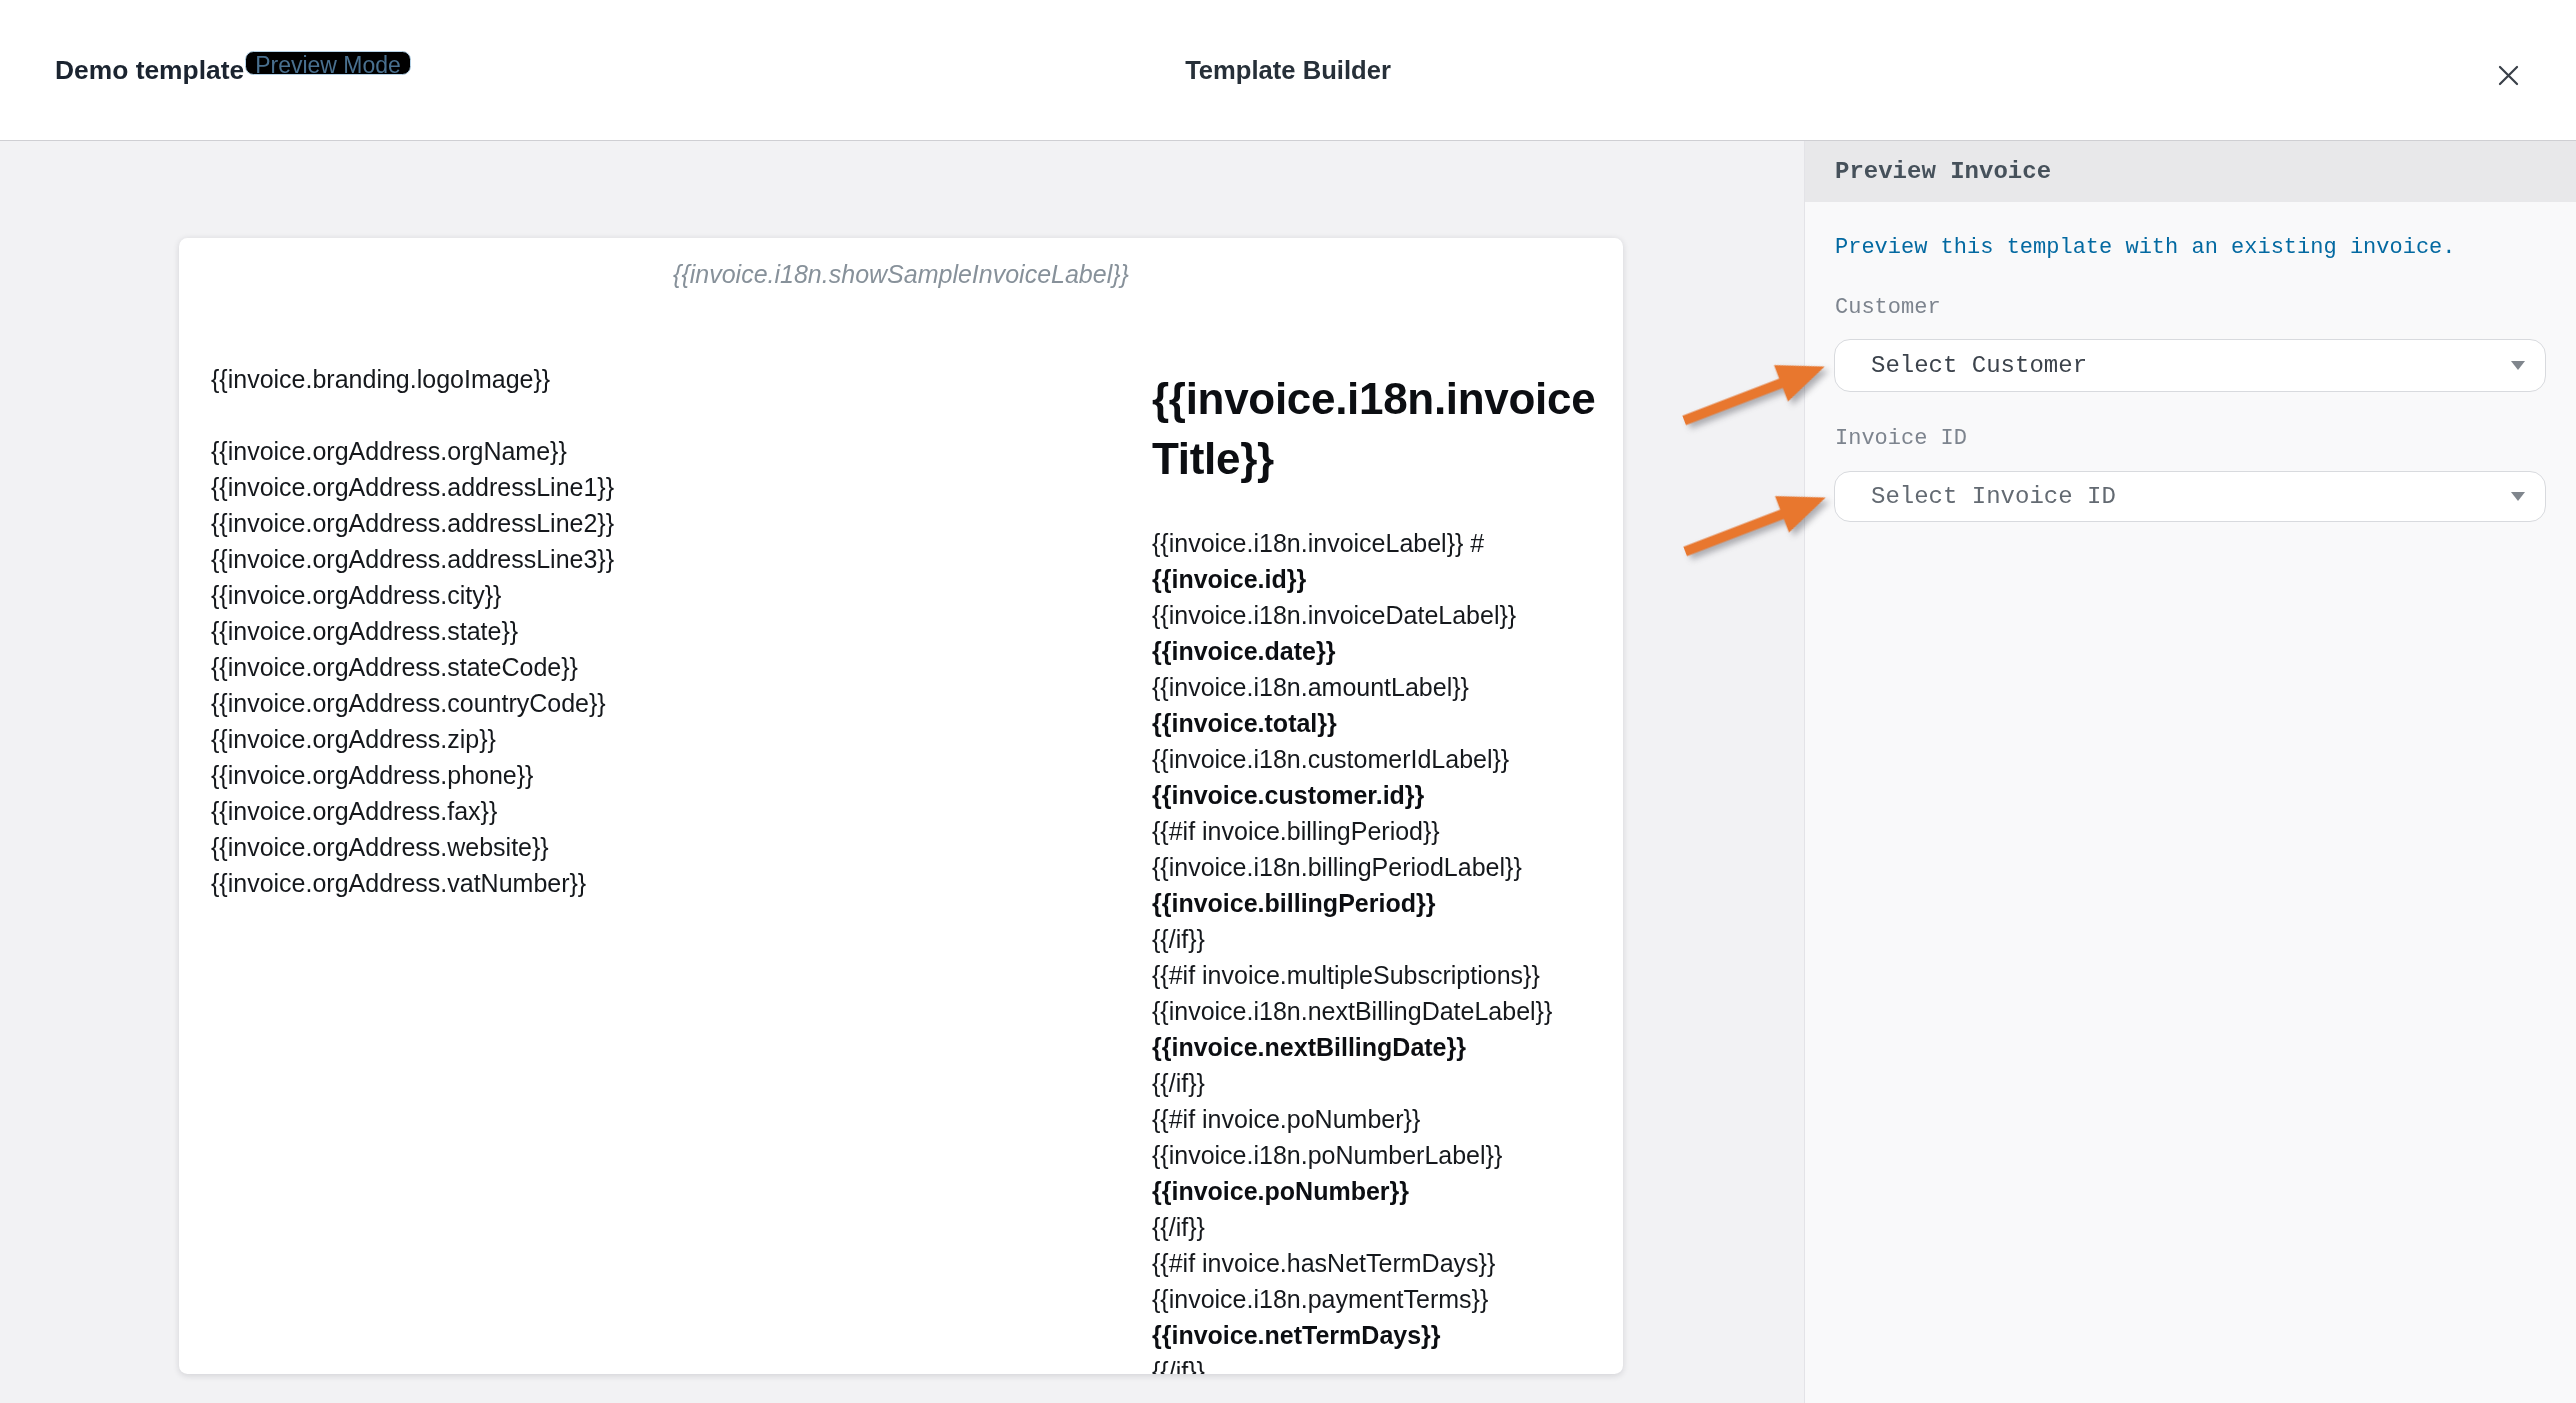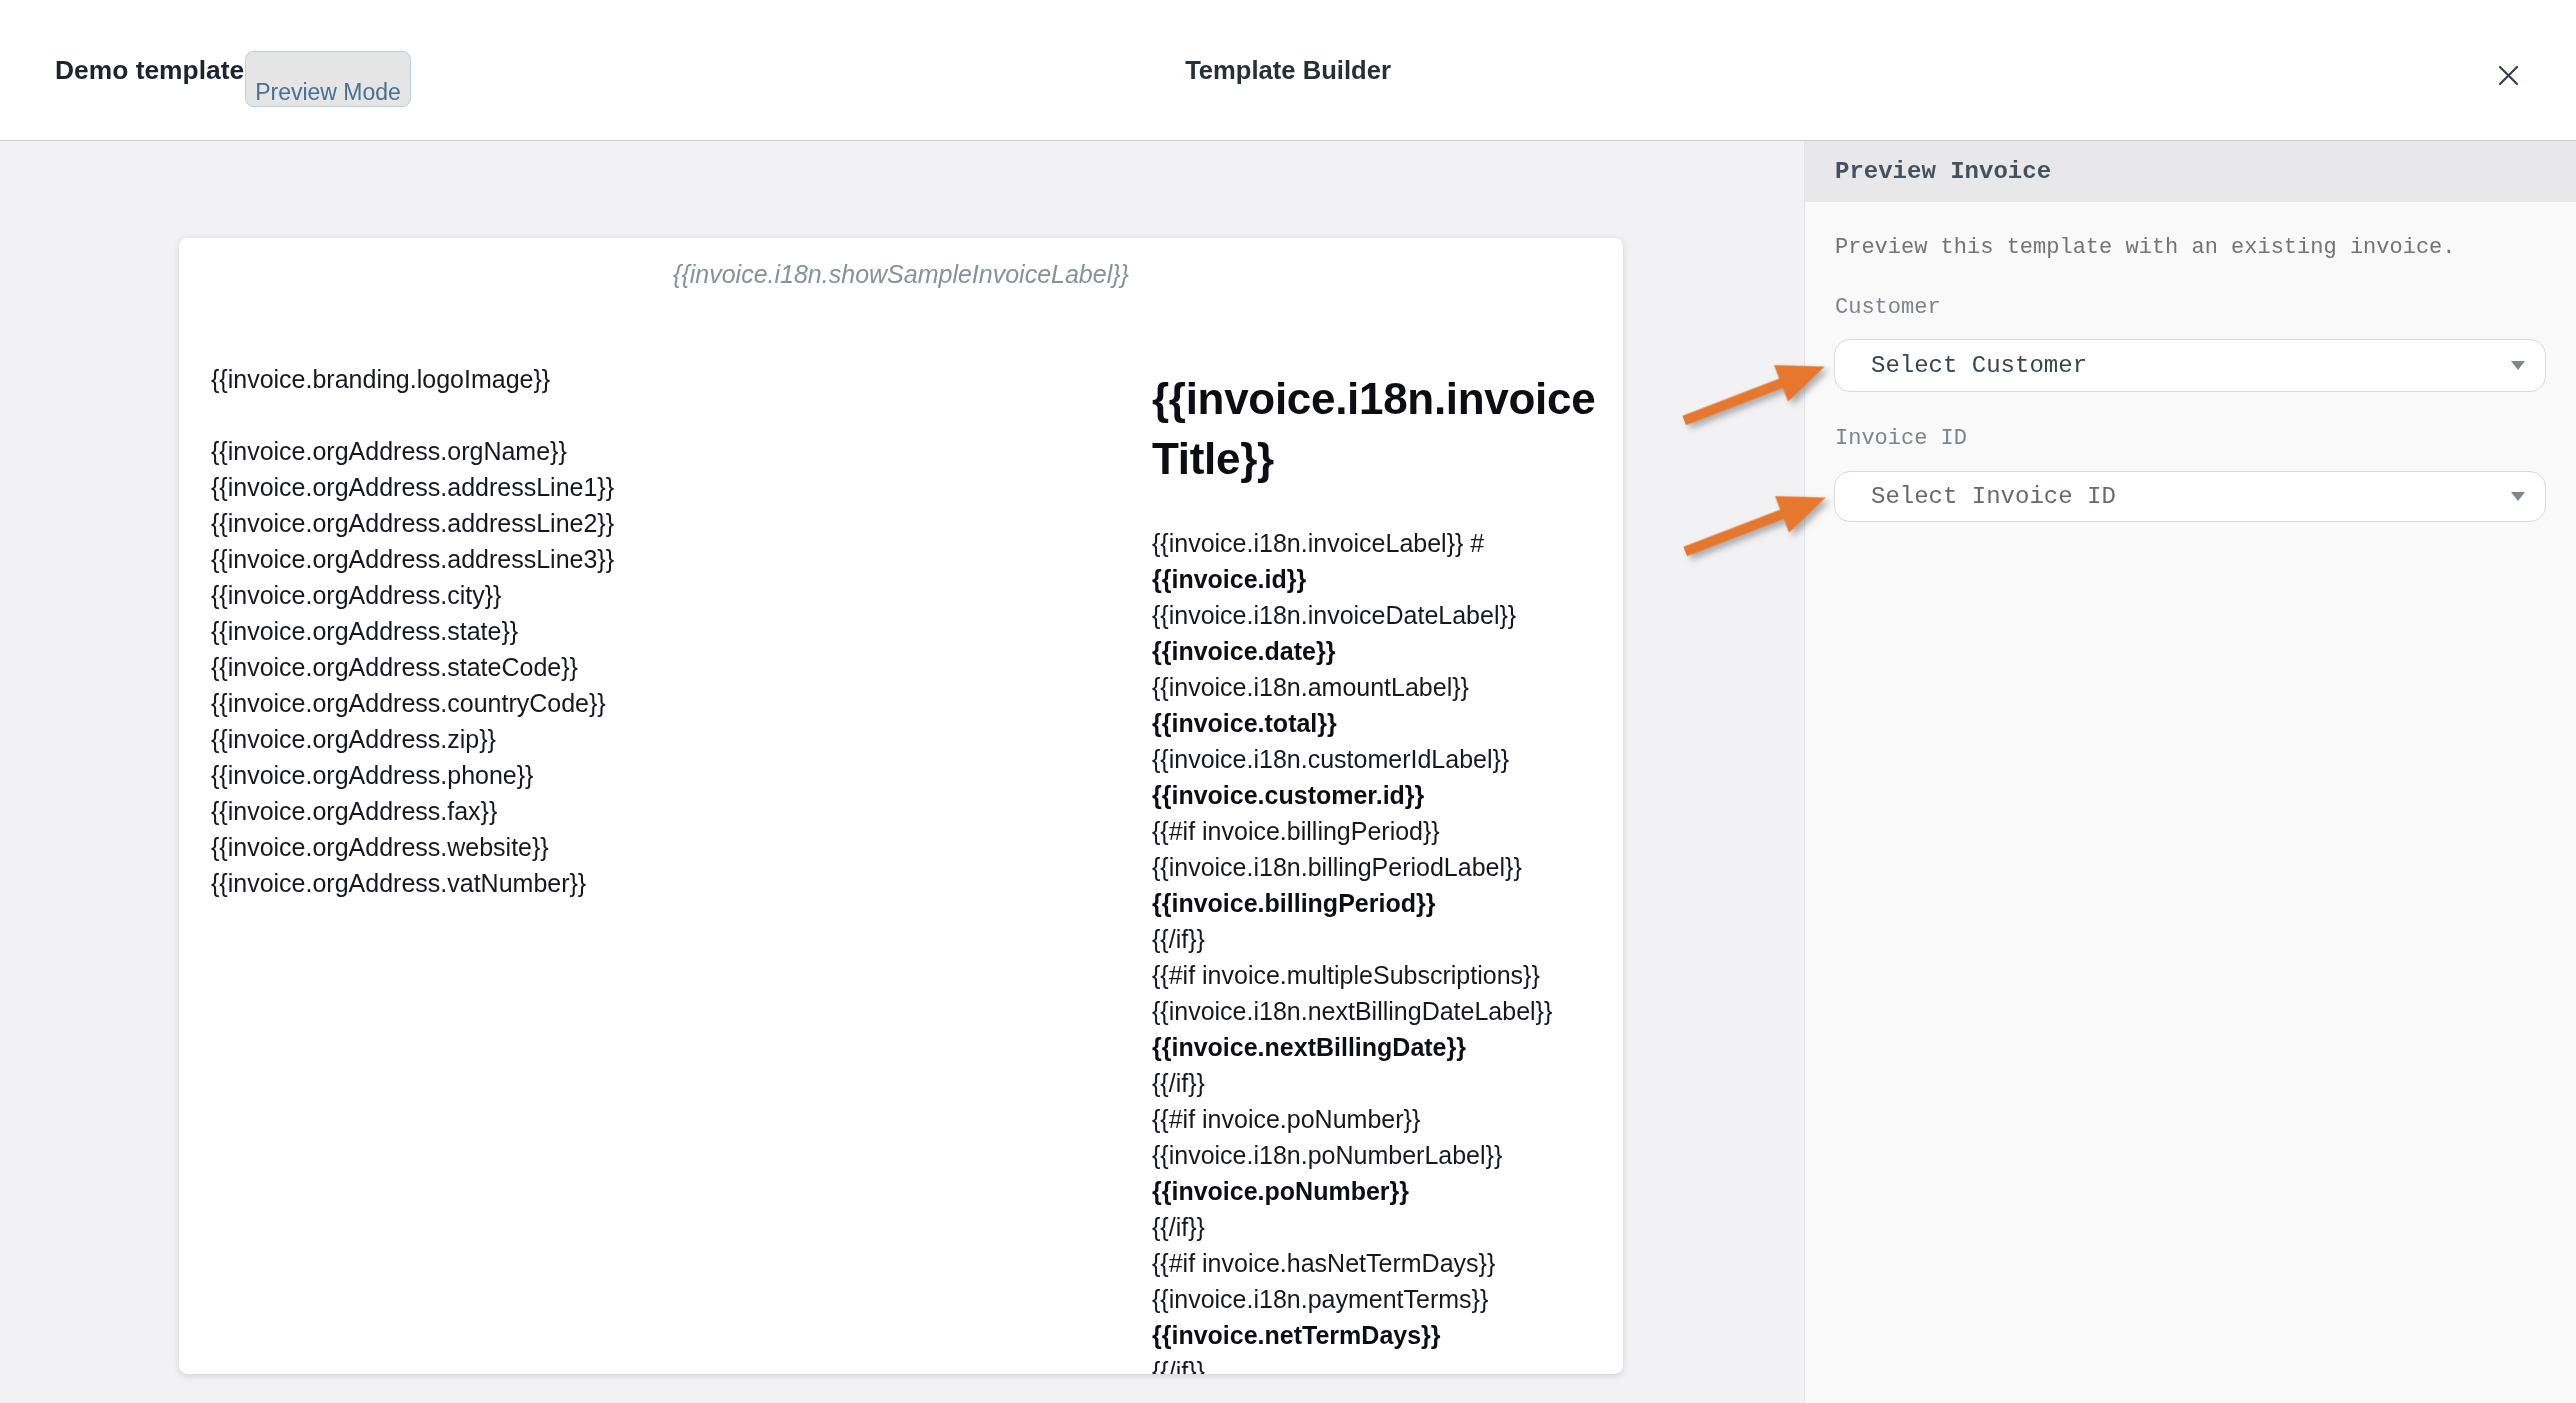--- a/index.html
+++ b/index.html
@@ -18,26 +18,26 @@
     box-sizing: border-box;
     z-index: 5;
   }
   .tpl-name {
     position: absolute; left: 55px; top: 0; height: 141px;
     display: flex; align-items: center;
     font-size: 26.4px; font-weight: 700; color: #1b2430;
   }
   .mode-badge {
     position: absolute; left: 245px; top: 51px;
-    width: 166px; height: 56px;
-    box-sizing: border-box;
-    background: #e5e5e5;
+    width: 166px; height: 24px;
+    box-sizing: border-box;
+    background: #000000;
     border: 1.7px solid #b5d2e7;
     border-radius: 8.5px;
-    display: flex; align-items: flex-end; justify-content: center;
+    display: flex; align-items: flex-start; justify-content: center;
     font-size: 23px; color: #49708f;
   }
   .bar-title {
     position: absolute; left: 50%; top: 0; height: 141px;
     transform: translateX(-50%);
     display: flex; align-items: center;
     font-size: 25.6px; font-weight: 600; color: #273039;
   }
   .close-btn {
     position: absolute; left: 2484px; top: 51px;
@@ -96,21 +96,21 @@
     position: absolute; left: 0; top: 0;
     width: 100%; height: 61px;
     background: #e8e8ea;
     box-sizing: border-box;
     padding-left: 30px;
     display: flex; align-items: center;
     font-size: 24px; font-weight: 700; color: #46515b;
   }
   .sidebar-desc {
     position: absolute; left: 30px; top: 94px;
-    font-size: 22px; color: #737373;
+    font-size: 22px; color: #0369a1;
   }
   .field-label {
     position: absolute; left: 30px;
     font-size: 22px; font-weight: 500; color: #7d848e;
   }
   .label-customer { top: 154px; }
   .label-invoice-id { top: 285px; }
   .select-box {
     position: absolute; left: 29px;
     width: 712px; height: 53px;

